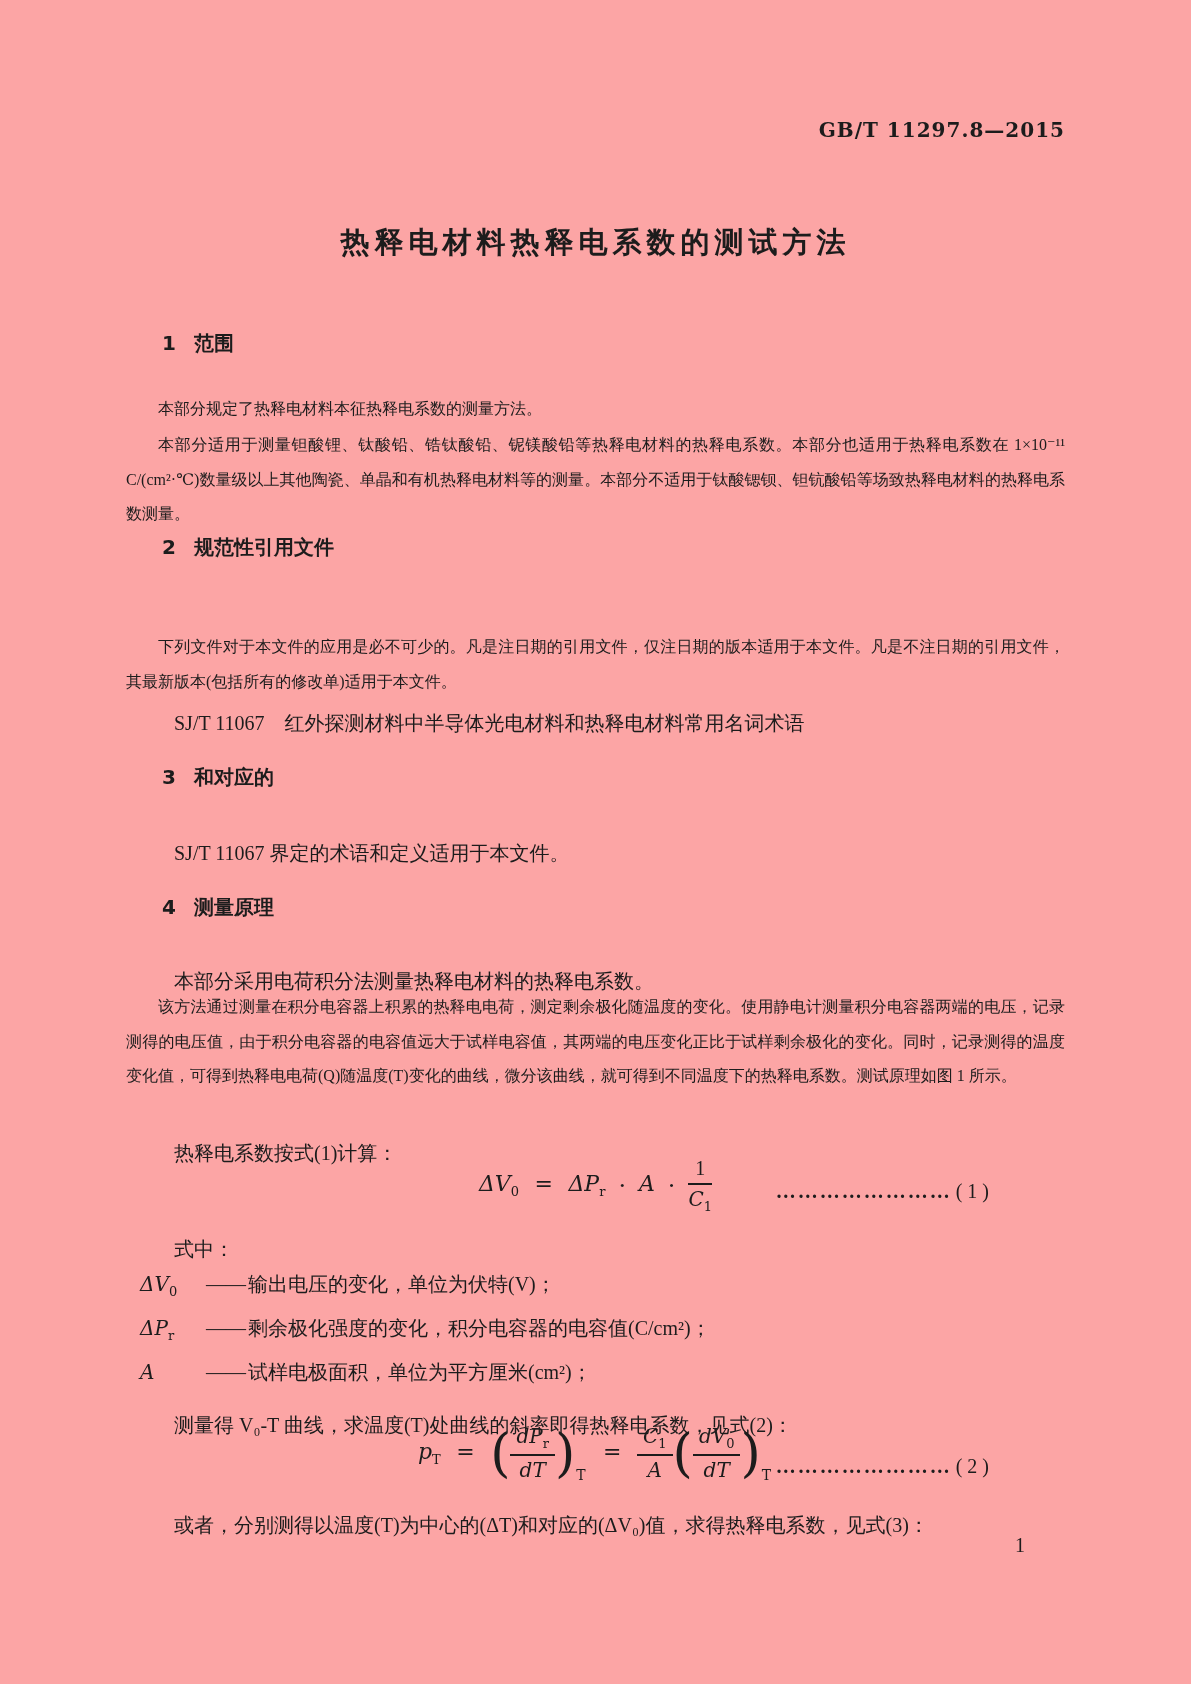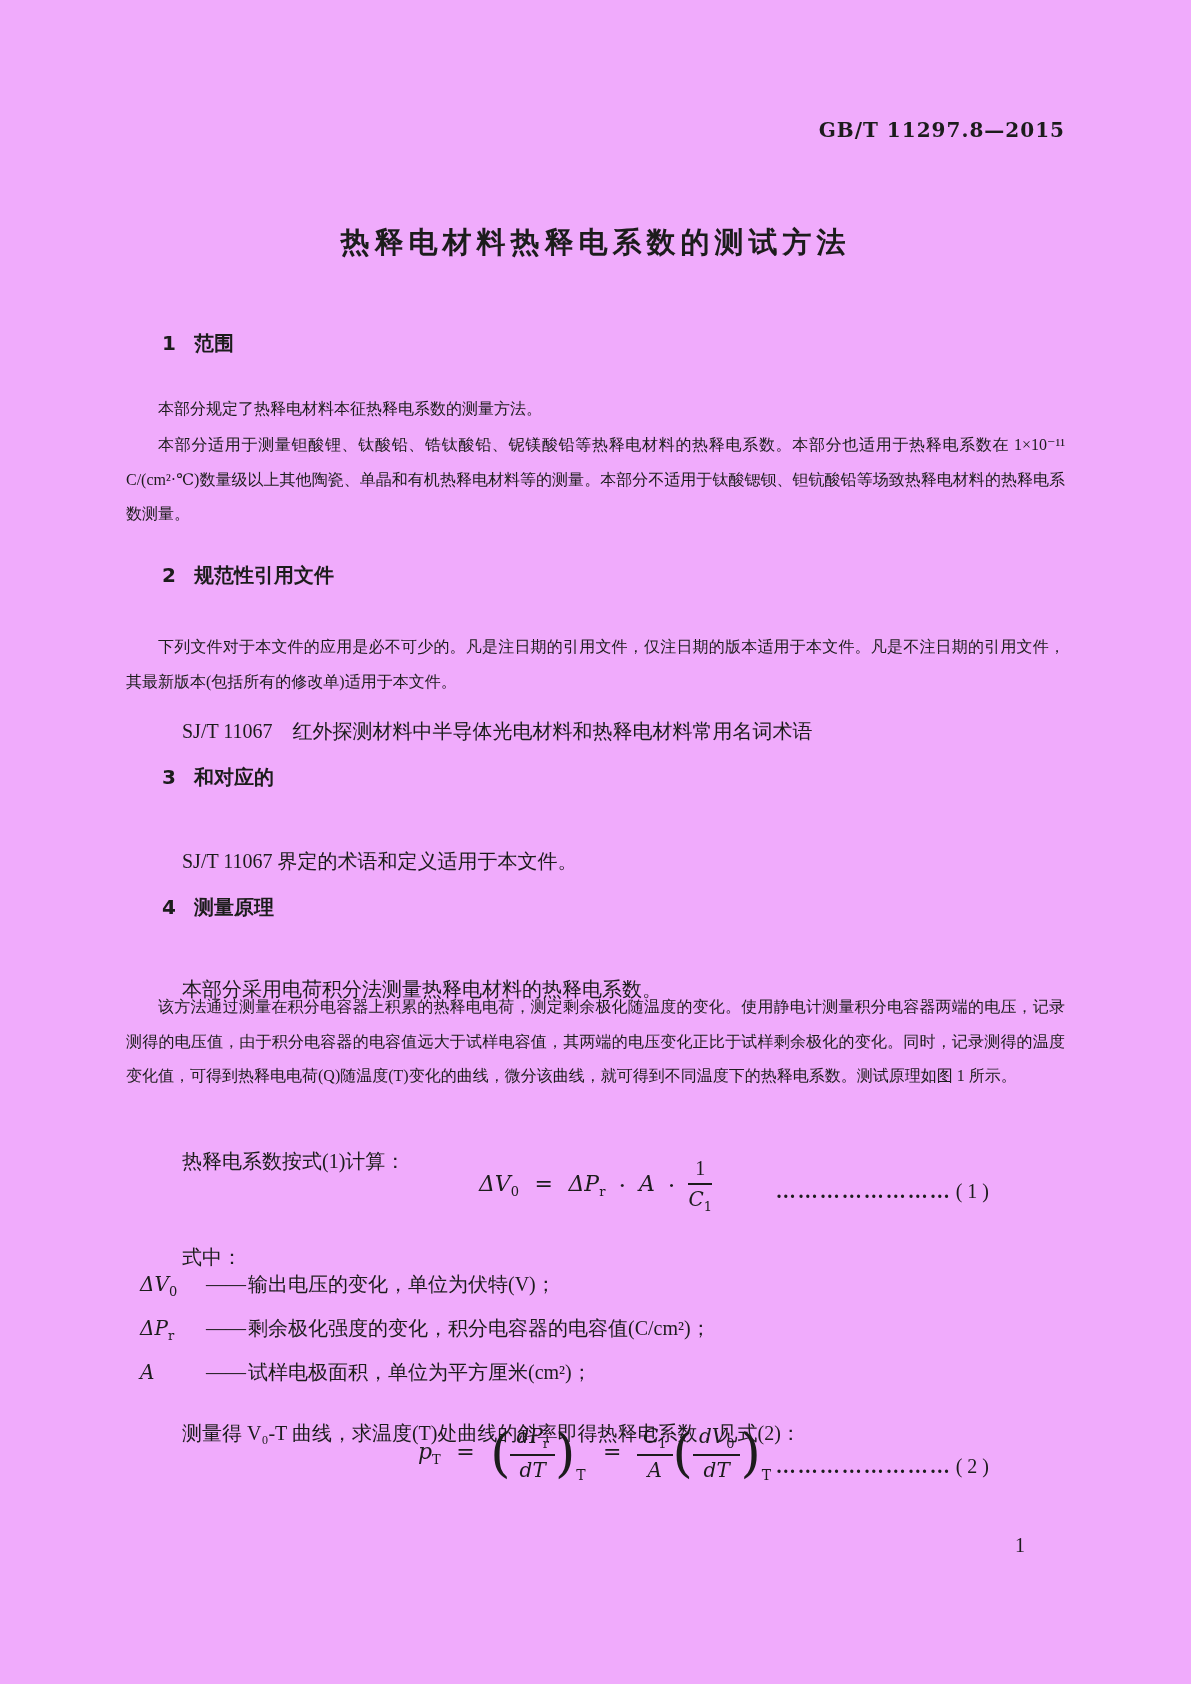--- a/index.html
+++ b/index.html
@@ -1,19 +1,19 @@
 <!DOCTYPE html>
 <html><head>
 <meta charset="utf-8">
 <style>
   html,body{margin:0;padding:0;background:#ffffff;}
   .page{
     position:relative;
     width:1191px;height:1684px;
-    background:#f0abfc;
+    background:#fca5a5;
     color:#1c1c1c;
     font-family:"Liberation Serif","DejaVu Serif",serif;
     overflow:hidden;
   }
   .abs{position:absolute;left:126px;width:939px;}
 
   .doc-number{
     top:118px;text-align:right;
     font-family:"DejaVu Serif","Liberation Serif",serif;
     font-weight:bold;font-size:20px;letter-spacing:1px;
@@ -25,21 +25,21 @@
   }
   .heading{
     font-family:"DejaVu Sans","Liberation Sans",sans-serif;
     font-weight:bold;font-size:20px;line-height:26px;margin-left:36px;
   }
   .h-num{margin-right:18px;}
   .para{
     margin:0;font-size:16px;line-height:34.5px;
     text-align:justify;text-indent:2em;
   }
-  .para-plain{margin:16px;font-size:20px;line-height:34.5px;text-indent:2em;}
+  .para-plain{margin:8px;font-size:20px;line-height:34.5px;text-indent:2em;}
 
   
   .defs{top:1266px;left:140px;width:925px;}
   .def-row{font-size:20px;line-height:36px;white-space:nowrap;}
   .def-term{display:inline-block;min-width:66px;}
   .def-dash{margin-right:2px;}
 
   
   .mi{font-family:"DejaVu Serif",serif;font-style:italic;}
   .msub{font-size:13px;font-family:"DejaVu Serif",serif;}
@@ -74,21 +74,21 @@
   <div class="abs doc-number">GB/T 11297.8—2015</div>
 
   <h1 class="abs title">热释电材料热释电系数的测试方法</h1>
 
   <div class="abs heading" style="top:330px">
     <span class="h-num">1</span><span class="h-label">范围</span>
   </div>
   <p class="abs para" style="top:392px">本部分规定了热释电材料本征热释电系数的测量方法。</p>
   <p class="abs para" style="top:428px">本部分适用于测量钽酸锂、钛酸铅、锆钛酸铅、铌镁酸铅等热释电材料的热释电系数。本部分也适用于热释电系数在 1×10⁻¹¹ C/(cm²·℃)数量级以上其他陶瓷、单晶和有机热释电材料等的测量。本部分不适用于钛酸锶钡、钽钪酸铅等场致热释电材料的热释电系数测量。</p>
 
-  <div class="abs heading" style="top:562px">
+  <div class="abs heading" style="top:534px">
     <span class="h-num">2</span><span class="h-label">规范性引用文件</span>
   </div>
   <p class="abs para" style="top:630px">下列文件对于本文件的应用是必不可少的。凡是注日期的引用文件，仅注日期的版本适用于本文件。凡是不注日期的引用文件，其最新版本(包括所有的修改单)适用于本文件。</p>
   <p class="abs para-plain" style="top:698px">SJ/T 11067　红外探测材料中半导体光电材料和热释电材料常用名词术语</p>
 
   <div class="abs heading" style="top:764px">
     <span class="h-num">3</span><span class="h-label">和对应的</span>
   </div>
   <p class="abs para-plain" style="top:828px">SJ/T 11067 界定的术语和定义适用于本文件。</p>
 
@@ -150,16 +150,17 @@
         <span class="fnum"><span class="mi">dV</span><sub class="msub">0</sub></span>
         <span class="fden mi">dT</span>
       </span><span class="bp">)</span><sub class="osub">T</sub>
     </div>
     <div class="eq-ref">
       <span class="leader">……………………</span>
       <span class="eq-label">( 2 )</span>
     </div>
   </div>
 
+  <p class="abs para-plain" style="top:1500px">或者，分别测得以温度(T)为中心的(ΔT)和对应的(ΔV₀)值，求得热释电系数，见式(3)：</p>
 
   <div class="abs page-num">1</div>
 
 </div>
 
 </body></html>

